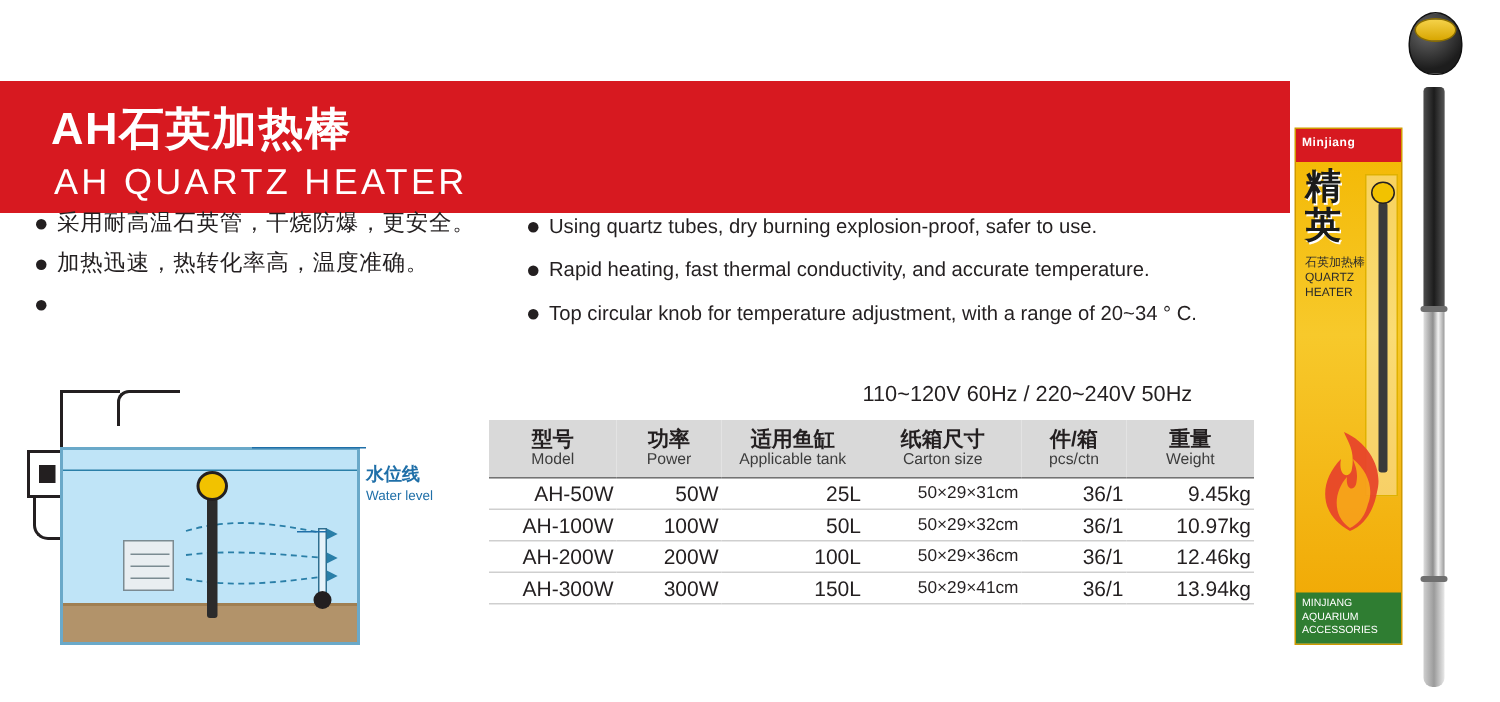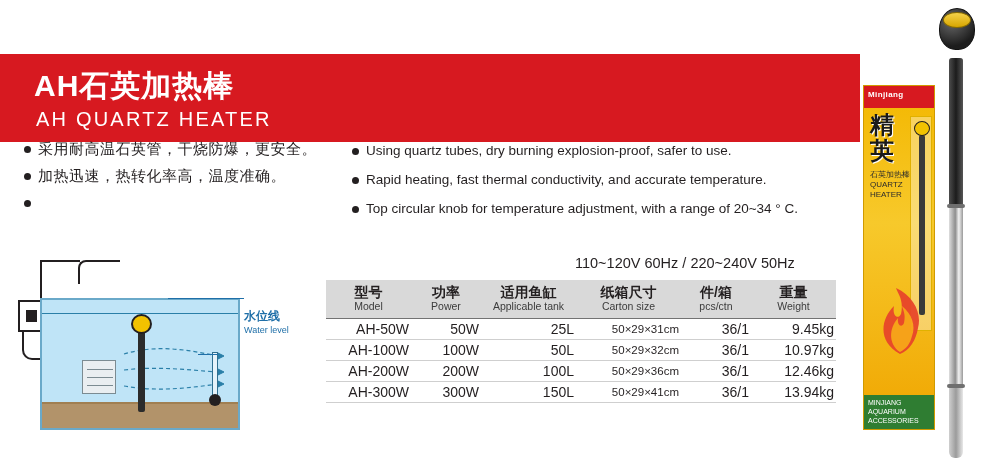--- a/index.html
+++ b/index.html
@@ -17,21 +17,21 @@
     background:#d71920;
     margin-top:22px;
   }
   #header-title {
     position:absolute; left:34px; top:12px;
     color:#ffffff; font-size:30px; font-weight:bold; letter-spacing:1px;
     white-space:nowrap;
   }
   #header-subtitle {
     position:absolute; left:36px; top:54px;
-    color:#ffffff; font-size:20px; font-weight:normal; letter-spacing:2.2px;
+    color:#ffffff; font-size:24px; font-weight:normal; letter-spacing:2.2px;
     white-space:nowrap;
   }
 
   
   #features-cn { position:absolute; left:24px; top:140px; width:330px; }
   #features-en { position:absolute; left:352px; top:142px; width:480px; }
 
   .feat-row { display:flex; align-items:flex-start; margin-bottom:9px; }
   .bullet {
     width:7px; height:7px; border-radius:50%; background:#231f20;

